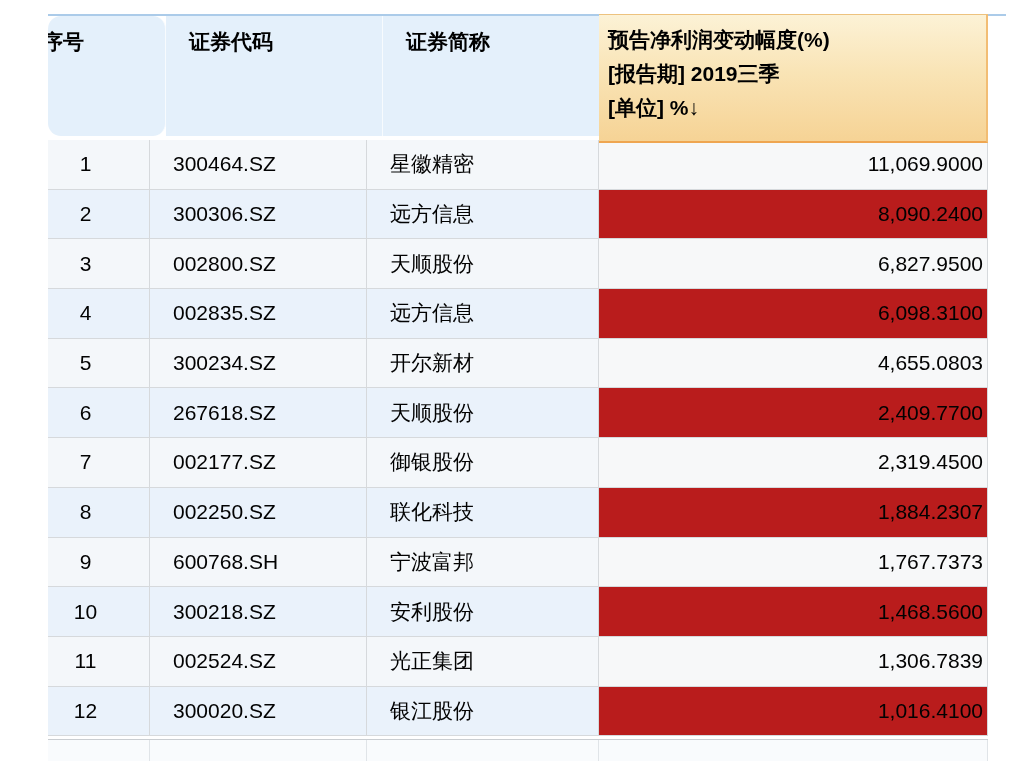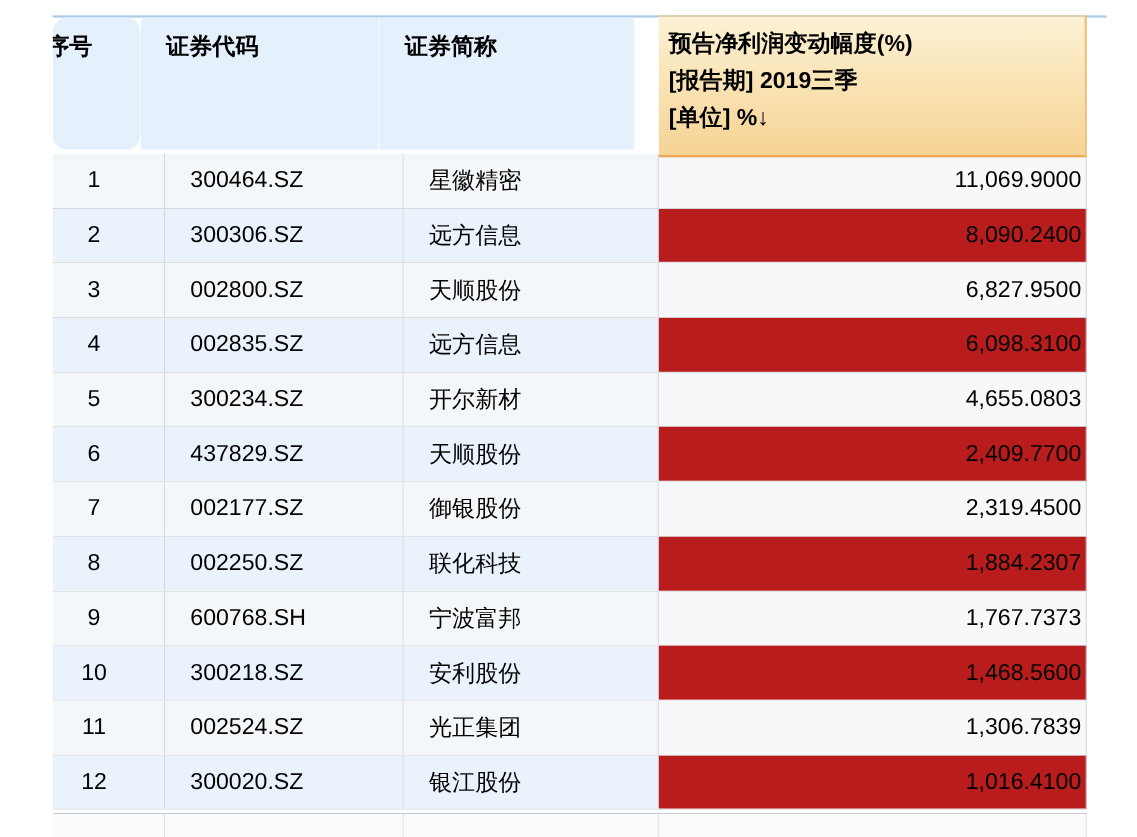--- a/index.html
+++ b/index.html
@@ -16,21 +16,21 @@
   .grid{position:absolute;left:48px;top:16px;width:940px;}
 
   
   .thead{position:relative;display:flex;height:124px;}
   .th{
     box-sizing:border-box;height:120px;background:#e4f0fb;
     border-right:1px solid #f7fbfe;
     padding-top:12px;font-size:21px;font-weight:bold;color:#000;
     overflow:hidden;white-space:nowrap;
   }
-  .th-seq{width:80px;border-radius:13px;}
+  .th-seq{width:118px;border-radius:13px;}
   .th-seq .lbl{display:inline-block;margin-left:-6px;}
   .th-code{width:217px;padding-left:23px;}
   .th-name{width:232px;padding-left:23px;}
   
   .th-value{
     position:absolute;left:551px;top:-2px;width:389px;height:129px;
     box-sizing:border-box;
     background:linear-gradient(180deg,#fcf2d6 0%,#f9e4b6 45%,#f6d395 100%);
     border-top:1px solid #edc27e;
     border-right:2px solid #f2bd74;
@@ -159,21 +159,21 @@
           </div>
     <div class="cell c-value">
             <span class="t">4,655.0803</span>
           </div>
   </div>
         <div class="row even">
     <div class="cell c-seq">
             <span class="t">6</span>
           </div>
     <div class="cell c-code">
-            <span class="t">437829.SZ</span>
+            <span class="t">267618.SZ</span>
           </div>
     <div class="cell c-name">
             <span class="t">天顺股份</span>
           </div>
     <div class="cell c-value">
             <span class="t">2,409.7700</span>
           </div>
   </div>
         <div class="row odd">
     <div class="cell c-seq">

